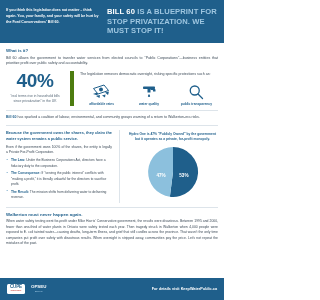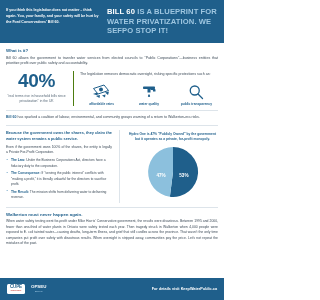--- a/index.html
+++ b/index.html
@@ -57,21 +57,21 @@
   .hr {
     height: 1px;
     background: #dde4ea;
     margin: 4px 0 4px 0;
   }
 
   
   .statrow { display: flex; gap: 6px; margin-top: 4px; }
   .stat-left {
     width: 68px;
-    border-right: 1px solid #4d7c0f;
+    border-right: 4px solid #4d7c0f;
     padding-right: 6px;
     text-align: center;
   }
   .big-num {
     font-size: 19px;
     font-weight: bold;
     color: #1f5f8b;
     line-height: 1.05;
     letter-spacing: -0.4px;
   }
@@ -212,21 +212,21 @@
   }
 </style>
 </head>
 <body>
 
 <div class="page">
 
   <div class="header">
     <div class="header-left">If you think this legislation does not matter – think again. You, your family, and your safety will be hurt by the Ford Conservatives' Bill 60.</div>
     <div class="header-right">
-      <span class="hl">BILL 60</span><span> IS A BLUEPRINT FOR WATER PRIVATIZATION. WE SEFPO STOP IT!</span>
+      <span class="hl">BILL 60</span><span> IS A BLUEPRINT FOR STOP PRIVATIZATION. WE MUST STOP IT!</span>
     </div>
   </div>
 
   <div class="body">
 
     <div>
       <div class="sec-title">What is it?</div>
       <div class="para">Bill 60 allows the government to transfer water services from elected councils to "Public Corporations"—business entities that prioritize profit over public safety and accountability.</div>
     </div>
 

